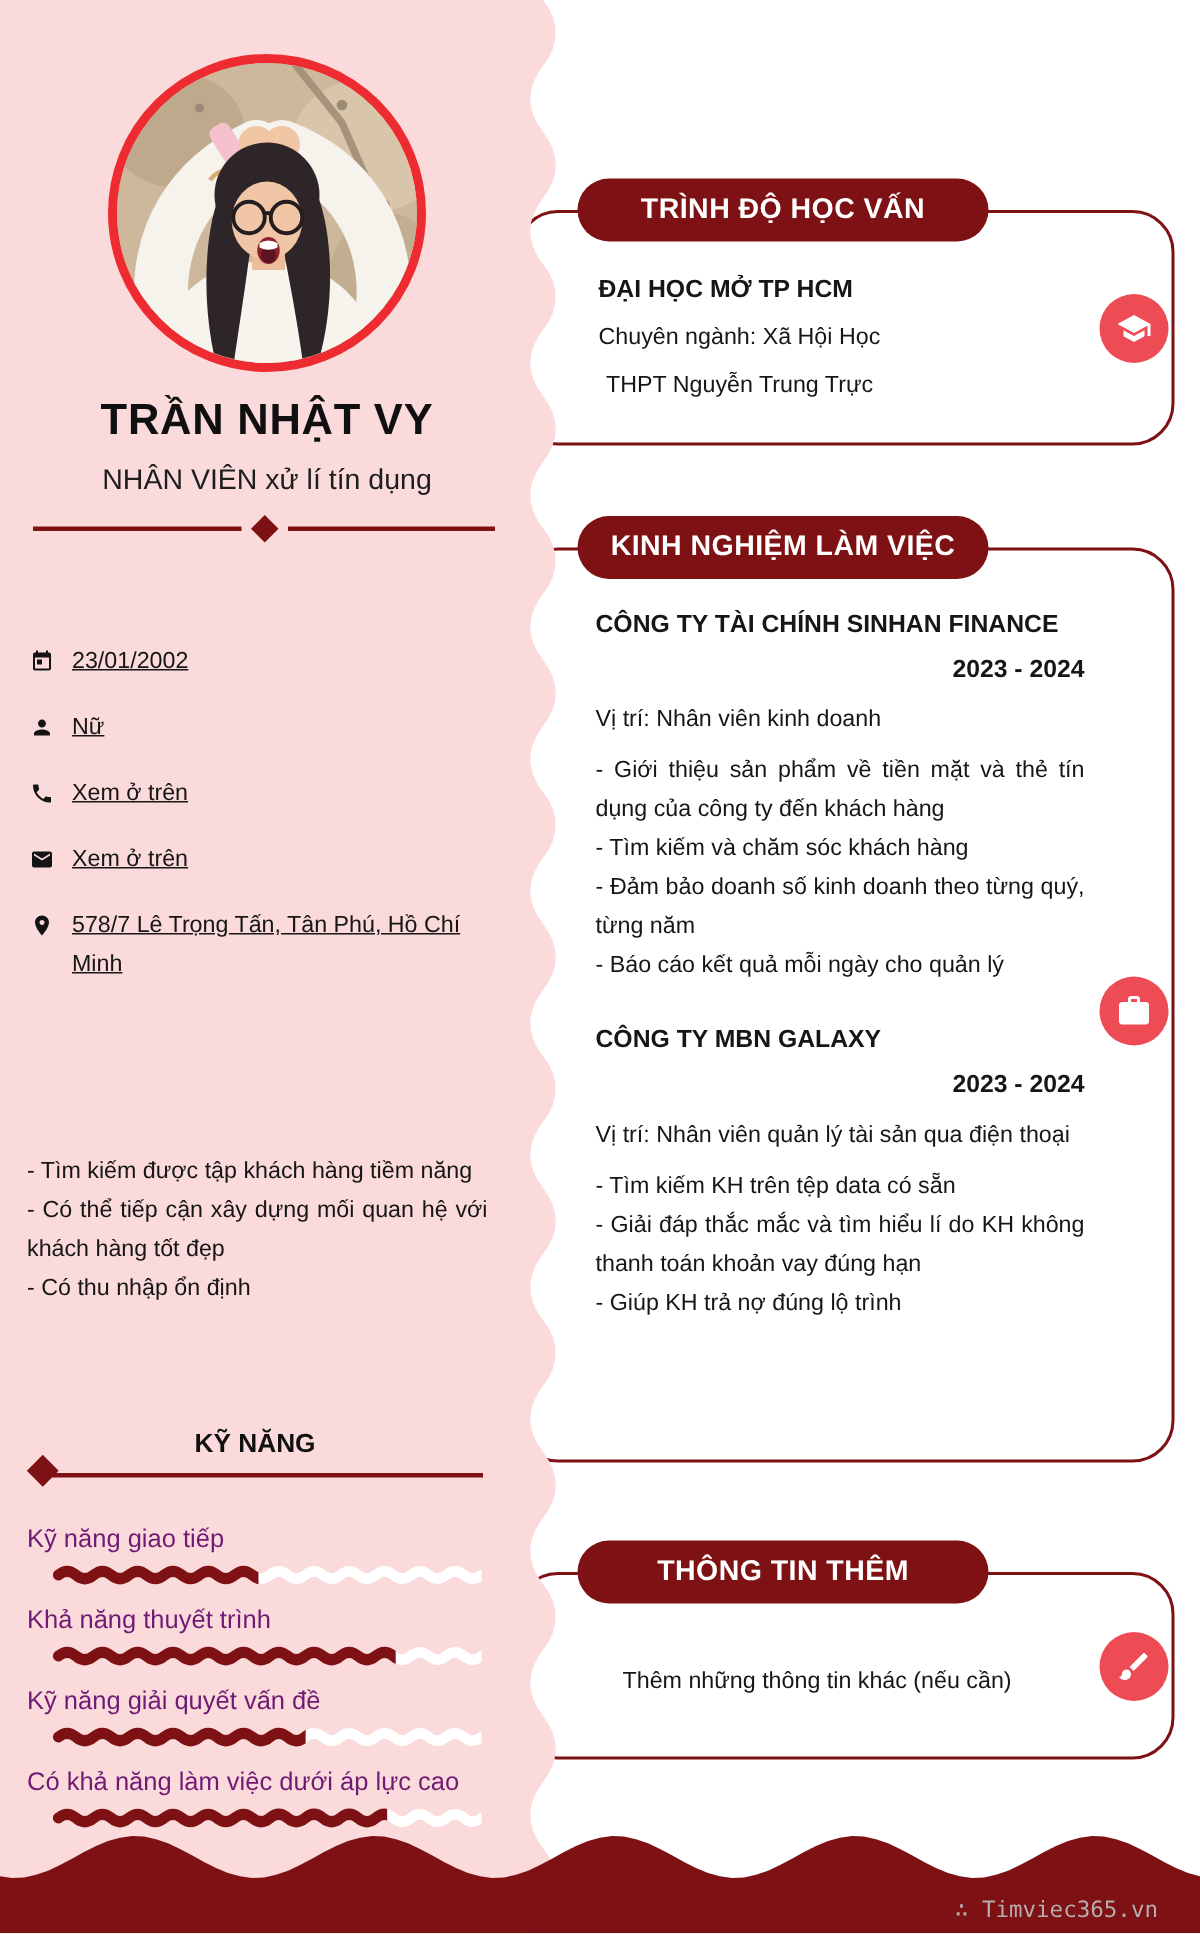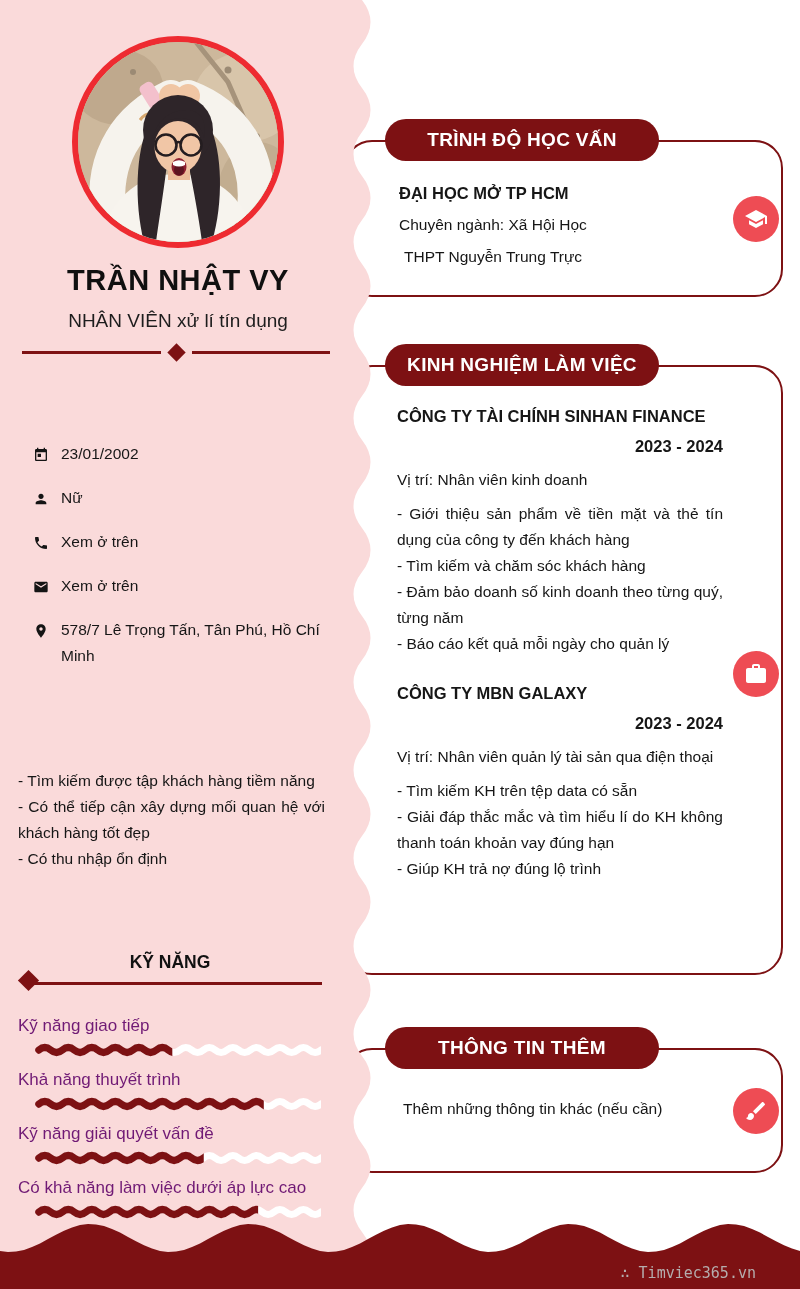--- a/index.html
+++ b/index.html
@@ -17,21 +17,21 @@
   .cv-name{position:absolute;left:0;top:264px;width:356px;text-align:center;
            font-size:29px;font-weight:700;letter-spacing:.5px;color:#101010;}
   .cv-title{position:absolute;left:0;top:310px;width:356px;text-align:center;
             font-size:19px;color:#1d1d1d;}
 
   .divider{position:absolute;left:22px;top:344px;width:308px;height:17px;
            display:flex;align-items:center;gap:9px;}
   .divider .dline{flex:1;height:3px;background:#7d1113;}
   .divider .ddiamond{width:13px;height:13px;background:#7d1113;transform:rotate(45deg);}
 
-  .contact{position:absolute;left:20px;top:428px;width:310px;margin:13px;padding:0;list-style:none;}
+  .contact{position:absolute;left:20px;top:428px;width:310px;margin:0;padding:0;list-style:none;text-decoration:underline;}
   .contact li{display:flex;margin-bottom:14px;font-size:15.5px;line-height:26px;}
   .contact .cicon{width:18px;margin-top:4px;flex:none;}
   .contact .ctext{margin-left:10px;}
 
   .sec{position:absolute;left:0;width:376px;}
   .sec-title{text-align:center;width:340px;font-size:17.5px;font-weight:700;color:#111;}
   .sec-line{position:relative;height:3px;background:#7d1113;margin:9px 54px 0 25px;}
   .sec-line .ddiamond{position:absolute;left:-4px;top:-9px;width:15px;height:15px;
                       background:#7d1113;transform:rotate(45deg);}
 
@@ -60,25 +60,25 @@
   .edu-school{font-size:16.5px;font-weight:700;margin:0 0 13px 0;}
   .edu-line{font-size:15.5px;margin:0 0 14px 0;}
   .edu-line.hs{padding-left:5px;}
 
   .job{margin-bottom:27px;}
   .job-company{font-size:16.5px;font-weight:700;margin:0 0 11px 0;}
   .job-period{font-size:16.5px;font-weight:700;text-align:right;margin:0 0 11px 0;}
   .job-position{font-size:15.5px;margin:0 0 8px 0;line-height:26px;}
   .job p.duty{margin:0;font-size:15.5px;line-height:26px;text-align:justify;text-justify:inter-word;}
 
-  .info-text{font-size:15.5px;line-height:26px;margin:4px;}
+  .info-text{font-size:15.5px;line-height:26px;margin:16px;}
 
   
   .footer-wave{position:absolute;left:0;top:1204px;z-index:5;}
-  .footer-brand{position:absolute;right:44px;bottom:7px;z-index:6;color:#b5adad;
+  .footer-brand{position:absolute;right:28px;bottom:7px;z-index:6;color:#b5adad;
                 font-family:"DejaVu Sans Mono","Liberation Mono",monospace;font-size:15px;}
 </style>
 </head>
 <body>
 
 <div class="page">
 
   <svg class="sidebar-shape" width="380" height="1289">
     <path id="sidebarPath" fill="#fadada" d="M0 0 L362 0 q17 22 0 44 q-17 22 0 44 q17 22 0 44 q-17 22 0 44 q17 22 0 44 q-17 22 0 44 q17 22 0 44 q-17 22 0 44 q17 22 0 44 q-17 22 0 44 q17 22 0 44 q-17 22 0 44 q17 22 0 44 q-17 22 0 44 q17 22 0 44 q-17 22 0 44 q17 22 0 44 q-17 22 0 44 q17 22 0 44 q-17 22 0 44 q17 22 0 44 q-17 22 0 44 q17 22 0 44 q-17 22 0 44 q17 22 0 44 q-17 22 0 44 q17 22 0 44 q-17 22 0 44 q17 22 0 44 q-17 22 0 44 L0 1300 Z"></path>
   </svg>

